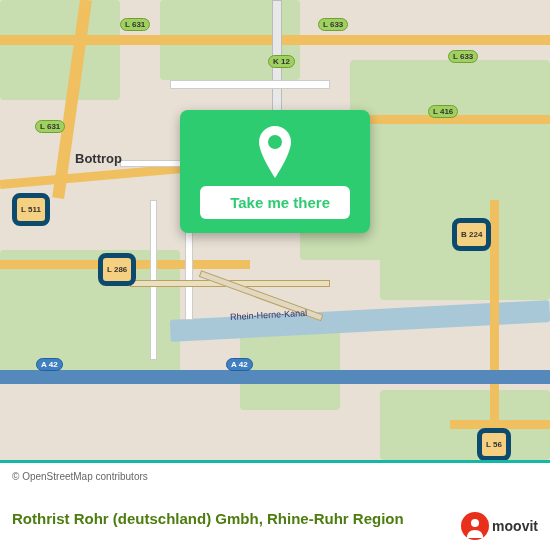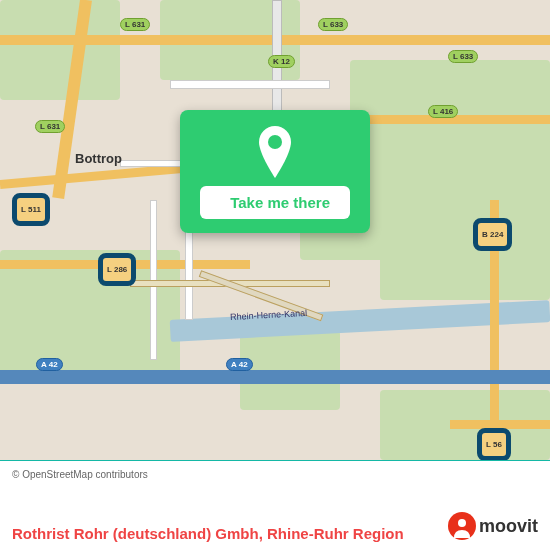--- a/index.html
+++ b/index.html
@@ -116,50 +116,50 @@
       cursor: pointer;
       width: 100%;
       text-align: right;
     }
 
     
     #bottom-bar {
       width: 550px;
       height: 90px;
       background: #fff;
-      padding: 8px 12px 7px;
+      padding: 8px 12px 22px;
       display: flex;
       flex-direction: column;
       justify-content: space-between;
-      border-top: 1px solid #14b8a6;
+      border-top: 3px solid #14b8a6;
     }
 
     #osm-credit {
       font-size: 10px;
       color: #666;
     }
 
     #place-name {
       font-size: 15px;
       font-weight: bold;
-      color: #ef4444;
+      color: #4d7c0f;
       line-height: 1.3;
     }
 
     #moovit-logo {
       position: absolute;
       bottom: 10px;
       right: 12px;
       display: flex;
       align-items: center;
       gap: 3px;
     }
 
     .moovit-text {
-      font-size: 18px;
+      font-size: 14px;
       font-weight: bold;
       color: #333;
     }
 
     .moovit-icon {
       width: 28px;
       height: 28px;
     }
   </style>
 </head>
@@ -210,21 +210,21 @@
     <div style="position:absolute;top:310px;left:230px;font-size:9px;color:#336;transform:rotate(-3deg);">Rhein-Herne-Kanal</div>
 
     <div class="road-label-green" style="top:18px;left:120px;">L 631</div>
     <div class="road-label-green" style="top:18px;left:318px;">L 633</div>
     <div class="road-label-green" style="top:50px;left:448px;">L 633</div>
     <div class="road-label-green" style="top:55px;left:268px;">K 12</div>
     <div class="road-label-green" style="top:120px;left:35px;">L 631</div>
     <div class="road-label-green" style="top:105px;left:428px;">L 416</div>
     <div class="road-label-yellow" style="top:193px;left:12px;">L 511</div>
     <div class="road-label-yellow" style="top:253px;left:98px;">L 286</div>
-    <div class="road-label-yellow" style="top:218px;left:473px;text-align:center;">B 224</div>
+    <div class="road-label-yellow" style="top:218px;left:452px;text-align:center;">B 224</div>
     <div class="road-label-blue" style="top:358px;left:36px;">A 42</div>
     <div class="road-label-blue" style="top:358px;left:226px;">A 42</div>
     <div class="road-label-yellow" style="top:428px;left:477px;">L 56</div>
 
     <div class="city-label" style="top:143px;left:75px;margin-top:8px;">Bottrop</div>
 
     <div id="popup-card">
 
       <svg class="location-pin" viewBox="0 0 44 52" fill="none" xmlns="http://www.w3.org/2000/svg">
         <path d="M22 0C13.16 0 6 7.16 6 16C6 28 22 52 22 52C22 52 38 28 38 16C38 7.16 30.84 0 22 0Z" fill="white"></path>

